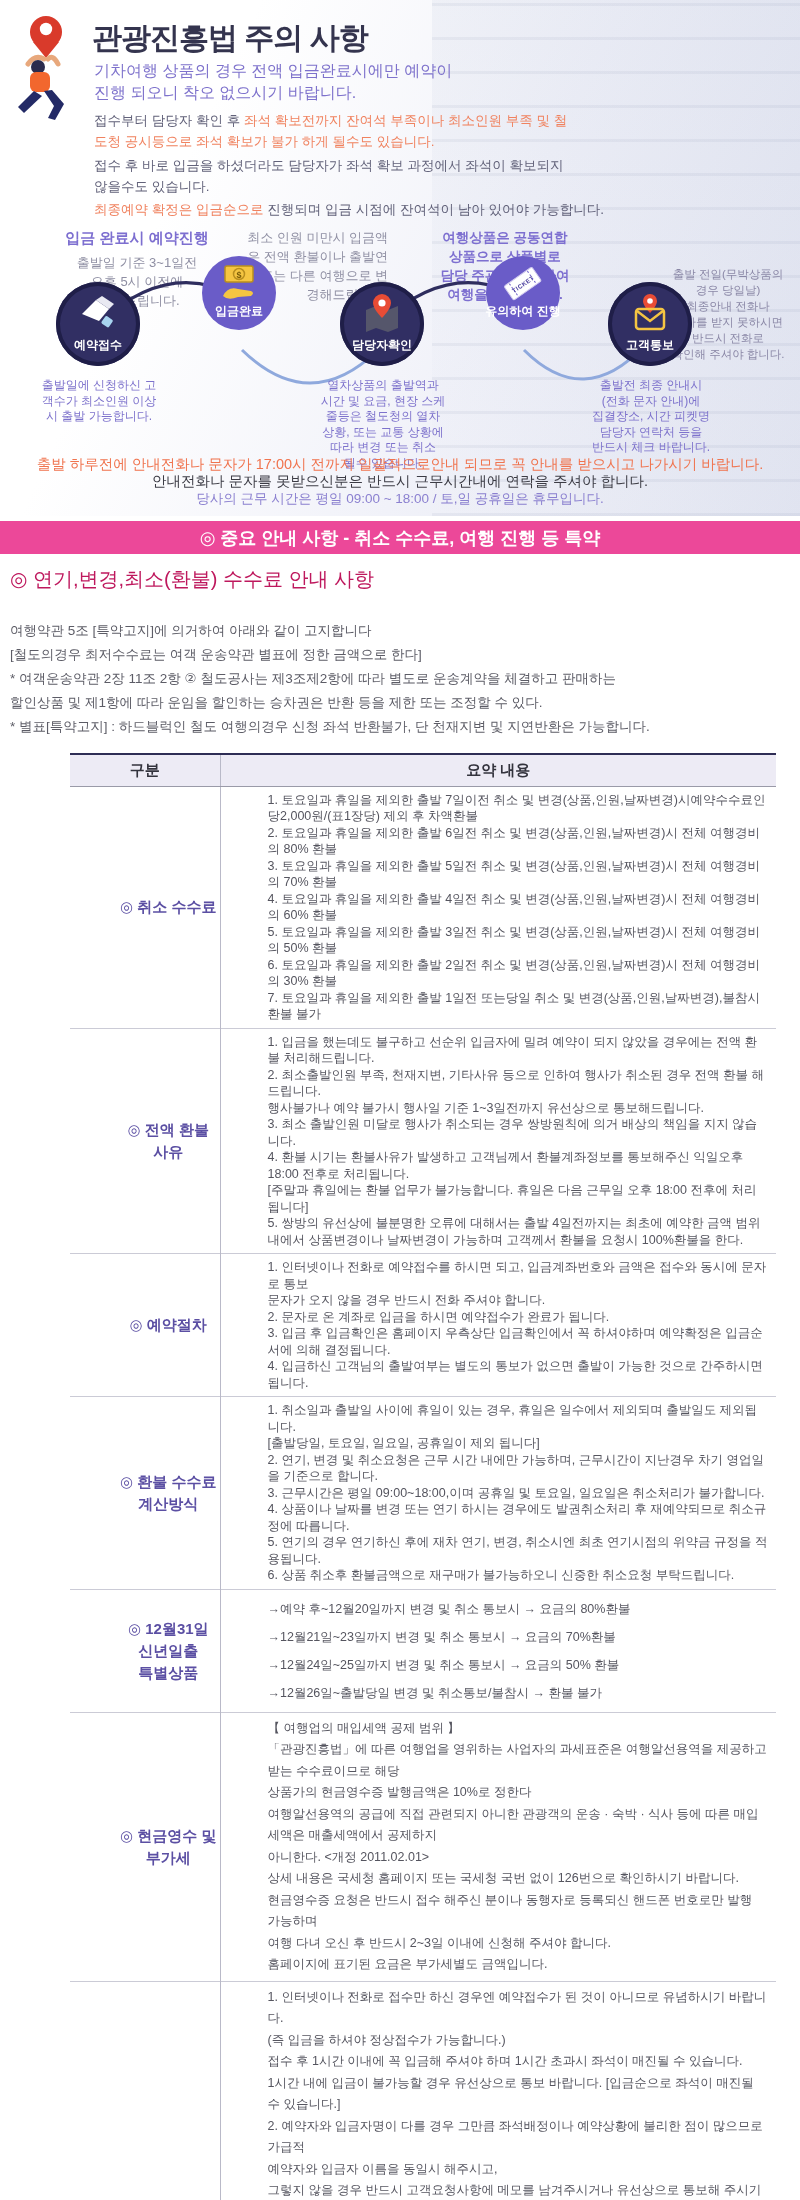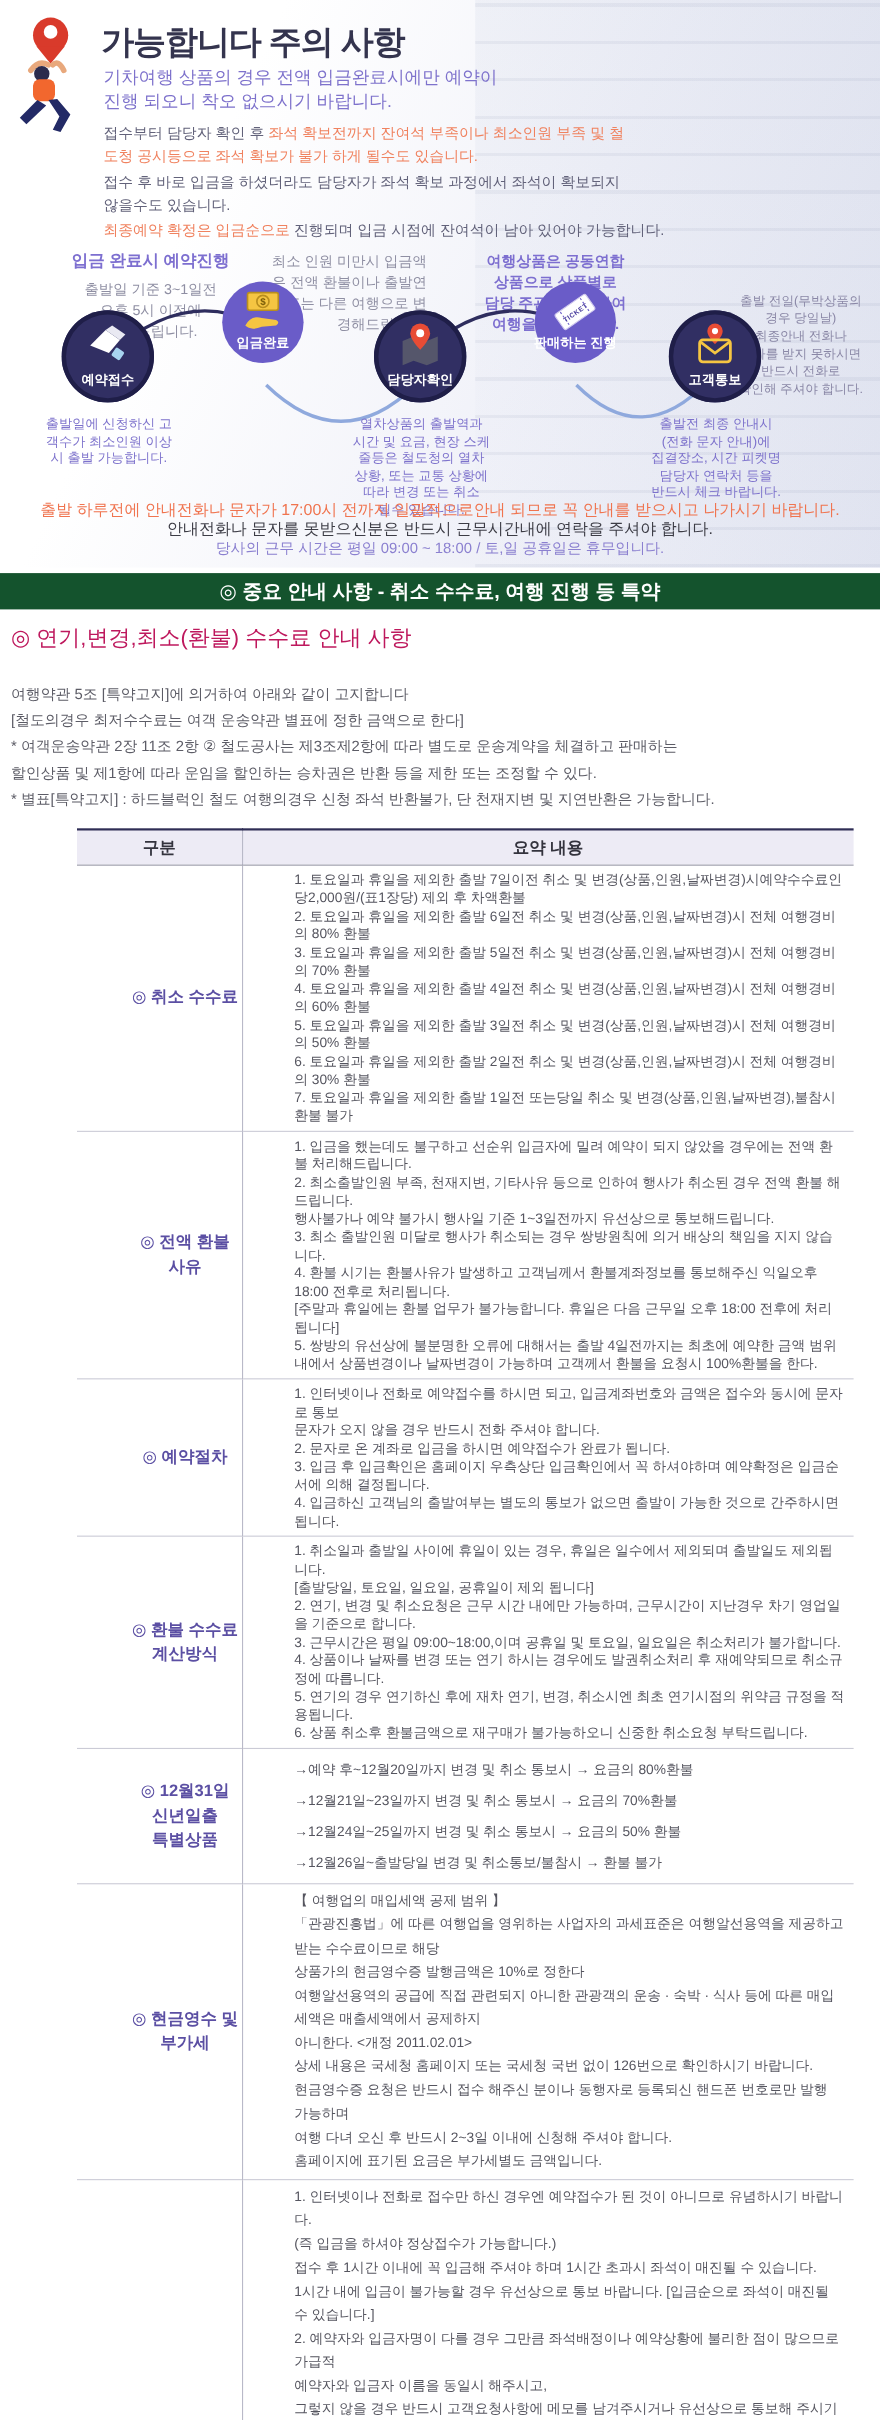--- a/index.html
+++ b/index.html
@@ -41,21 +41,21 @@
   .caption { position:absolute; top:128px; width:170px; text-align:center; font-size:12px; line-height:15.5px; color:#7d72cc; }
   .cap1 { left:14px; } .cap3 { left:298px; } .cap5 { left:566px; }
   .side-note { position:absolute; right:4px; top:16px; width:136px; text-align:center; font-size:11.5px; line-height:16px; color:#8a87a6; }
 
   .hero-notes { position:absolute; left:0; top:456px; width:800px; text-align:center; }
   .note-orange { font-size:14.5px; color:#f0744f; line-height:17px; }
   .note-dark   { font-size:14.5px; color:#3c3c45; line-height:17px; }
   .note-purple { font-size:13.5px; color:#8b80d0; line-height:17px; }
 
   
-  .banner { width:800px; height:33px; margin-top:5px; background:#14532d; color:#fff;
+  .banner { width:800px; height:33px; margin-top:5px; background:#ec4899; color:#fff;
             display:flex; align-items:center; justify-content:center; font-size:18px; font-weight:bold; }
 
   
   .section { padding:12px 10px 0 10px; }
   .sec-title { font-size:20px; font-weight:normal; color:#be185d; margin-bottom:26px; }
   .sec-p { font-size:13.5px; color:#5c5c66; line-height:24px; white-space:pre-line; }
 
   
   table.terms { border-collapse:collapse; margin:14px 0 0 70px; width:706px;
                 border-top:2px solid #2e2d55; border-bottom:3px solid #3a3870; }
@@ -84,21 +84,21 @@
     <circle cx="38" cy="17" r="6.2" fill="#fff"></circle>
     <path d="M25 30 L38 46 L51 30 Z" fill="#d93a2b"></path>
     <path d="M20 52 Q27 42 36 47" stroke="#e8a87c" stroke-width="5" fill="none" stroke-linecap="round"></path>
     <path d="M50 52 Q45 42 40 47" stroke="#e8a87c" stroke-width="5" fill="none" stroke-linecap="round"></path>
     <circle cx="30" cy="55" r="7" fill="#2b2b4d"></circle>
     <rect x="22" y="60" width="20" height="20" rx="6" fill="#f2672e"></rect>
     <path d="M26 79 L10 95 L16 101 L34 84 Z" fill="#232a66"></path>
     <path d="M36 79 L46 94 L40 106 L47 108 L56 92 L44 78 Z" fill="#232a66"></path>
   </svg>
 
-  <div class="hero-title">가능합니다 주의 사항</div>
+  <div class="hero-title">관광진흥법 주의 사항</div>
   <div class="hero-sub pre">기차여행 상품의 경우 전액 입금완료시에만 예약이
 진행 되오니 착오 없으시기 바랍니다.</div>
 
   <p class="hero-p p1"><span>접수부터 담당자 확인 후 </span><span class="orange">좌석 확보전까지 잔여석 부족이나 최소인원 부족 및 철도청 공시등으로 좌석 확보가 불가 하게 될수도 있습니다.</span></p>
   <p class="hero-p p2">접수 후 바로 입금을 하셨더라도 담당자가 좌석 확보 과정에서 좌석이 확보되지 않을수도 있습니다.</p>
   <p class="hero-p p3"><span class="orange">최종예약 확정은 입금순으로</span><span> 진행되며 입금 시점에 잔여석이 남아 있어야 가능합니다.</span></p>
 
   <div class="cols">
     <div class="col col1">
       <div class="col-title">입금 완료시 예약진행</div>
@@ -166,21 +166,21 @@
       <div class="icon-wrap">
         <svg width="46" height="42" viewBox="0 0 46 42">
           <g transform="rotate(-35 23 21)">
             <rect x="6" y="12" width="34" height="17" rx="2" fill="#fff" stroke="#cfc8ee" stroke-width="1"></rect>
             <line x1="12" y1="13" x2="12" y2="28" stroke="#6a5cc8" stroke-width="1" stroke-dasharray="2 2"></line>
             <line x1="34" y1="13" x2="34" y2="28" stroke="#6a5cc8" stroke-width="1" stroke-dasharray="2 2"></line>
             <text x="23" y="23.5" font-size="6.2" text-anchor="middle" fill="#4b3f9e" font-weight="bold" letter-spacing="0.5">TICKET</text>
           </g>
         </svg>
       </div>
-      <div class="clabel">판매하는 진행</div>
+      <div class="clabel">유의하여 진행</div>
     </div>
 
     <div class="circle c-navy s5">
       <div class="icon-wrap">
         <svg width="44" height="42" viewBox="0 0 44 42">
           <path d="M22 2 a7 7 0 0 1 7 7 c0 5 -7 12 -7 12 s-7 -7 -7 -12 a7 7 0 0 1 7 -7 Z" fill="#e84c35"></path>
           <circle cx="22" cy="9" r="2.8" fill="#fff"></circle>
           <rect x="8" y="17" width="28" height="20" rx="3" fill="none" stroke="#f5c542" stroke-width="2.5"></rect>
           <path d="M9 19 L22 29 L35 19" fill="none" stroke="#f5c542" stroke-width="2.5"></path>
         </svg>

